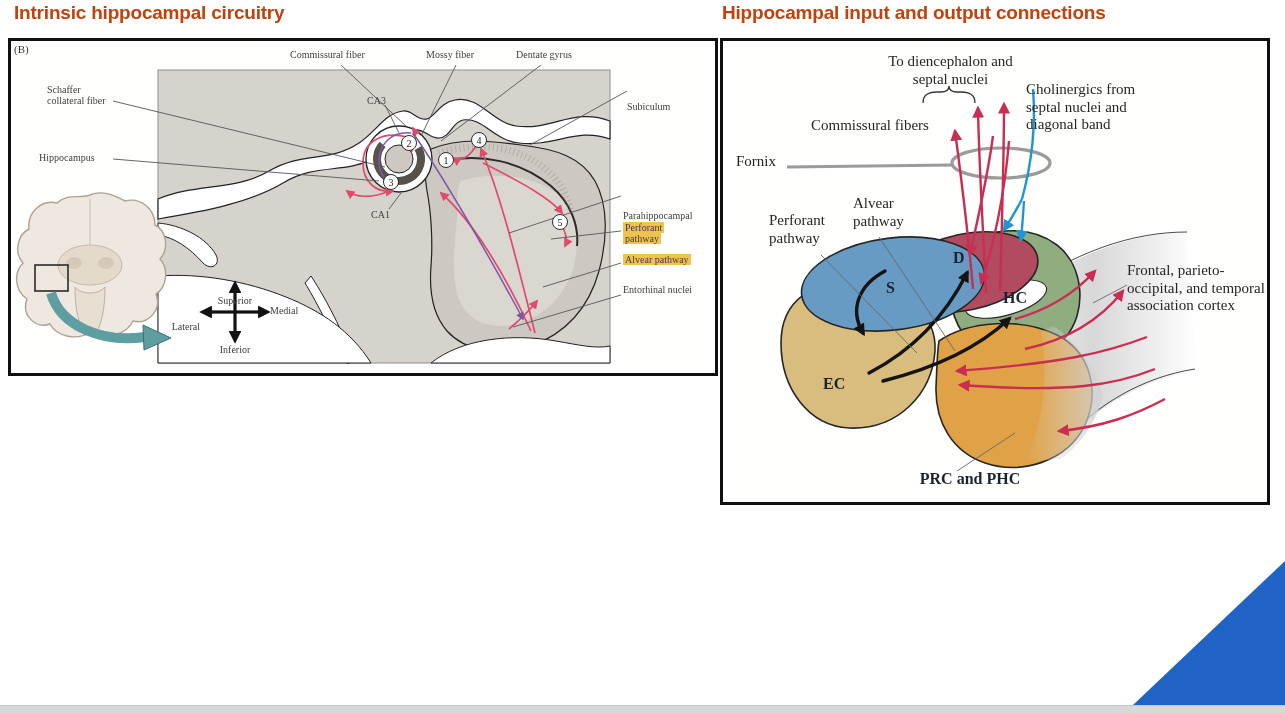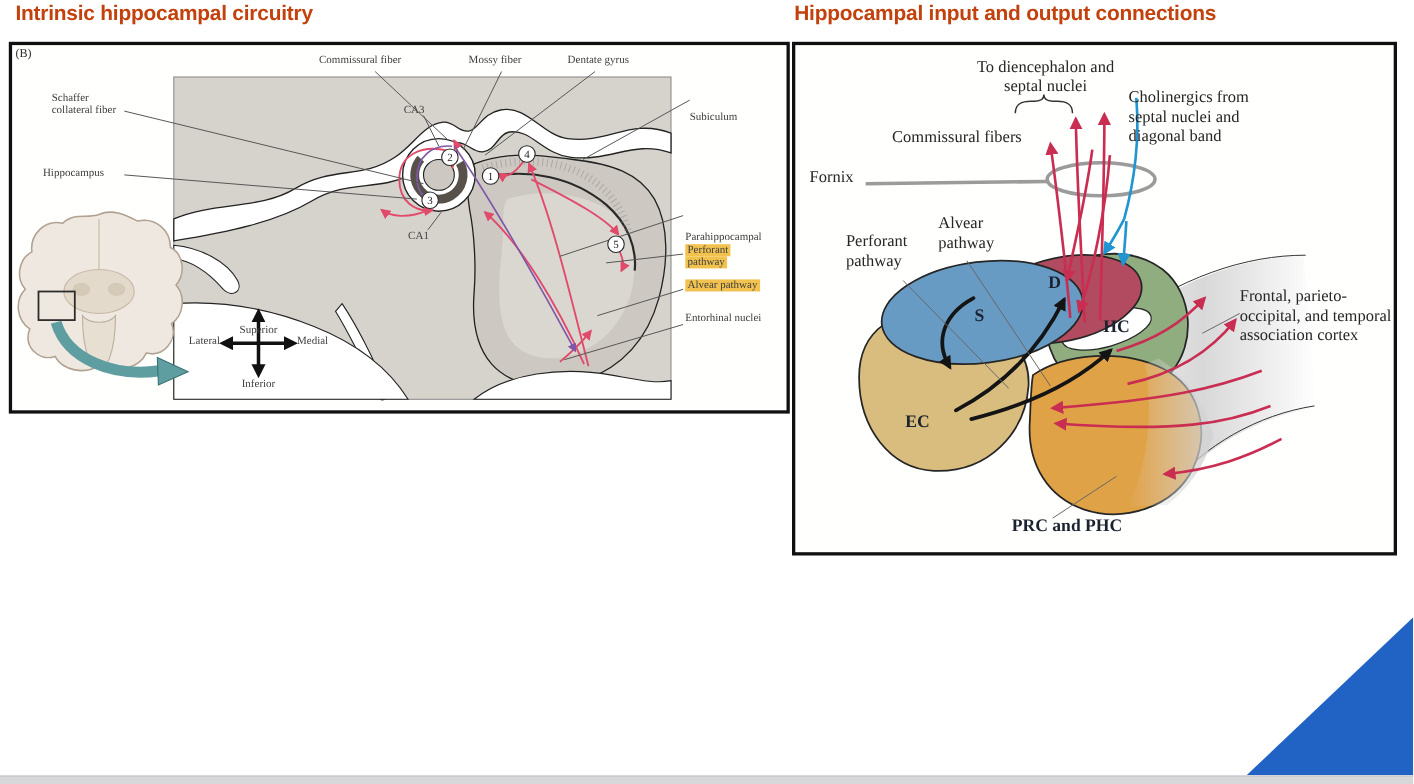--- a/index.html
+++ b/index.html
@@ -7,21 +7,21 @@
          font-family:"Liberation Sans",sans-serif;}
   .title{position:absolute;font-weight:bold;font-size:19px;color:#c2410c;letter-spacing:-0.2px;}
   .panel{position:absolute;border:3px solid #101010;background:#fffffe;}
   .panel svg{position:absolute;left:0;top:0;}
   .lbl{position:absolute;font-family:"Liberation Serif",serif;font-size:10px;line-height:1.12;color:#404040;}
   .lblr{position:absolute;font-family:"Liberation Serif",serif;font-size:15px;line-height:1.18;color:#262626;}
   .figtag{position:absolute;font-family:"Liberation Serif",serif;font-size:11px;color:#333;}
   .hl{background:#f2c24e;padding:0 2px;-webkit-box-decoration-break:clone;box-decoration-break:clone;}
   .region{position:absolute;font-family:"Liberation Serif",serif;font-weight:bold;font-size:16px;color:#1b2230;}
   .ctr{text-align:center;}
-  .rt{text-align:right;}
+  .rt{text-align:right;margin-top:16px;}
   .legend{position:absolute;left:722px;top:526px;font-size:20.5px;line-height:28.6px;color:#0b0b0b;}
   .corner-tri{position:absolute;left:1133px;top:561px;width:152px;height:144px;background:#2163c5;
               clip-path:polygon(100% 0,100% 100%,0 100%);}
   .bottom-bar{position:absolute;left:0;top:705px;width:1285px;height:8px;background:#d7d7d9;border-top:1px solid #c6c6c8;}
 </style>
 </head>
 <body>
 
 <div class="slide">
 

